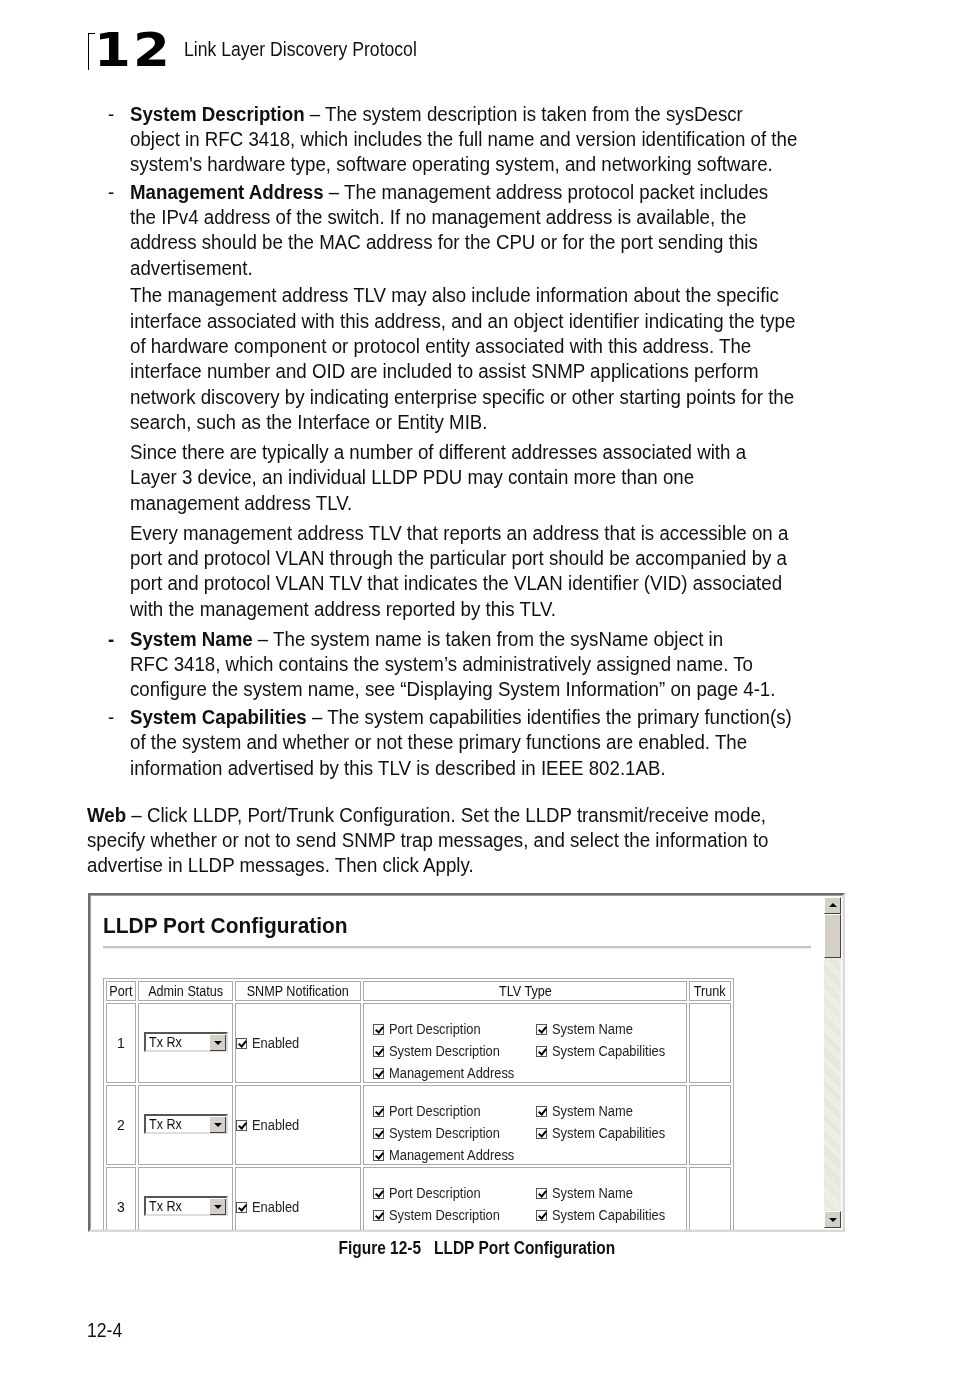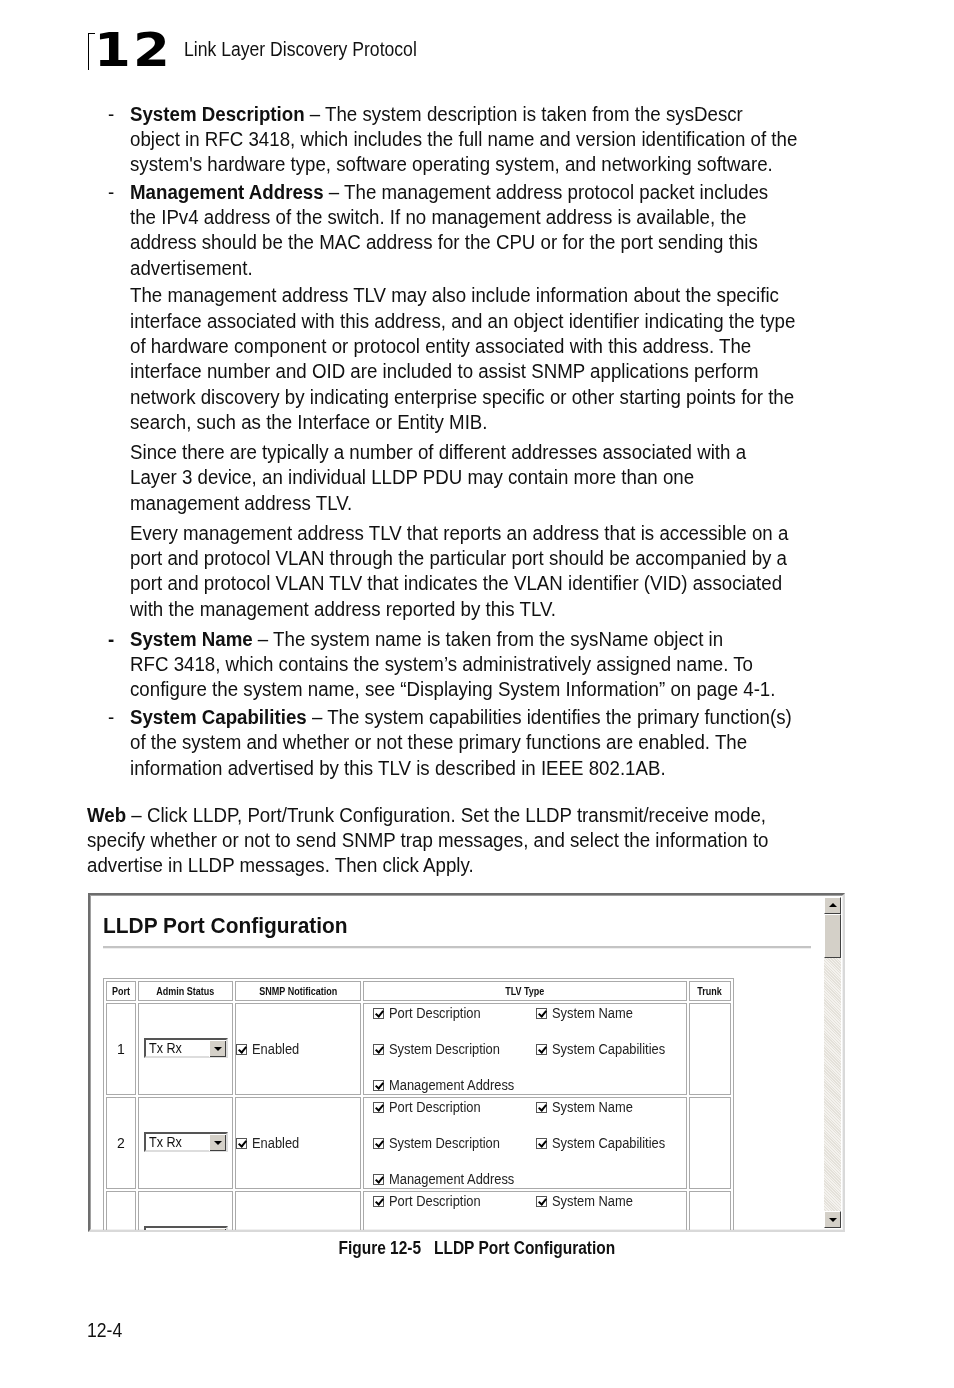--- a/index.html
+++ b/index.html
@@ -15,39 +15,39 @@
   .para { position: absolute; left: 130px; }
   b { font-weight: bold; }
 
   .figure { position: absolute; left: 88px; top: 893px; width: 757px; height: 339px; border: 2px solid #6d6d6d; border-right-color: #d9d9d9; border-bottom-color: #d9d9d9; box-sizing: border-box; background: #fff; overflow: hidden; }
   .figure-inner { position: absolute; left: 0; top: 0; right: 0; bottom: 0; border: 1px solid #a0a0a0; border-right-color: #f0f0f0; border-bottom-color: #f0f0f0; }
   .page-title { position: absolute; left: 13px; top: 18px; font-size: 22px; font-weight: bold; transform: scaleX(0.95); transform-origin: left; white-space: nowrap; }
   .title-rule { position: absolute; left: 13px; top: 51px; width: 708px; height: 2px; background: #c4c4c4; border-bottom: 1px solid #eee; }
 
   table.lldp { position: absolute; left: 13px; top: 83px; border-collapse: separate; border-spacing: 2px; border: 1px solid #aaa; font-size: 14px; }
   table.lldp th, table.lldp td { border: 1px solid #aaa; padding: 0; }
-  table.lldp th { font-weight: bold; height: 18px; font-size: 10px; white-space: nowrap; transform: none; }
+  table.lldp th { font-weight: normal; height: 18px; font-size: 14px; white-space: nowrap; transform: none; }
   table.lldp th span { display: inline-block; transform: scaleX(0.9); }
   table.lldp td { height: 72px; vertical-align: middle; }
   .c-port { width: 28px; text-align: center; }
   .c-admin { width: 93px; }
   .c-snmp { width: 124px; }
   .c-tlv { width: 316px; }
   .c-trunk { width: 40px; }
 
   .select { display: inline-block; margin-left: 5px; width: 84px; height: 20px; border: 2px solid #555; border-right-color: #ddd; border-bottom-color: #ddd; box-sizing: border-box; position: relative; background: #fff; font-size: 14px; }
   .select .val { position: absolute; left: 3px; top: 0px; transform: scaleX(0.9); transform-origin: left; }
   .select .arrow { position: absolute; right: 0; top: 0; width: 16px; height: 16px; background: #d4d0c8; border-left: 1px solid #fff; border-top: 1px solid #fff; box-shadow: inset -1px -1px 0 #404040; }
   .select .arrow::after { content: ""; position: absolute; left: 4px; top: 6px; border-left: 4px solid transparent; border-right: 4px solid transparent; border-top: 4px solid #000; }
 
   .cb { display: inline-block; width: 11px; height: 11px; border: 1px solid #555; background: #fff; position: relative; vertical-align: -1px; margin-right: 5px; box-sizing: border-box; }
   .cb::after { content: ""; position: absolute; left: 3px; top: 0px; width: 3px; height: 6px; border: solid #000; border-width: 0 2px 2px 0; transform: rotate(40deg); }
   .cb-label { display: inline-block; font-size: 14px; color: #222; transform: scaleX(0.92); transform-origin: left; white-space: nowrap; }
 
-  .tlv-grid { display: grid; grid-template-columns: 163px 150px; row-gap: 18px; padding-left: 9px; }
+  .tlv-grid { display: grid; grid-template-columns: 163px 150px; row-gap: 4px; padding-left: 9px; margin-top: 16px; }
   .tlv-item { white-space: nowrap; line-height: 18px; }
 
   .scrollbar { position: absolute; right: 2px; top: 2px; width: 17px; bottom: 2px; background: #ece9e1; background-image: repeating-linear-gradient(45deg, #f4f2ee 0 1px, #e4e1da 1px 2px); }
   .sb-btn { position: absolute; left: 0; width: 17px; height: 17px; background: #d4d0c8; box-sizing: border-box; border: 1px solid #fff; border-right-color: #404040; border-bottom-color: #404040; }
   .sb-up { top: 0; }
   .sb-down { bottom: 0; }
   .sb-up::after { content: ""; position: absolute; left: 4px; top: 5px; border-left: 4px solid transparent; border-right: 4px solid transparent; border-bottom: 4px solid #000; }
   .sb-down::after { content: ""; position: absolute; left: 4px; top: 6px; border-left: 4px solid transparent; border-right: 4px solid transparent; border-top: 4px solid #000; }
   .sb-thumb { position: absolute; left: 0; top: 17px; width: 17px; height: 44px; background: #d4d0c8; box-sizing: border-box; border: 1px solid #fff; border-right-color: #404040; border-bottom-color: #404040; }
 

